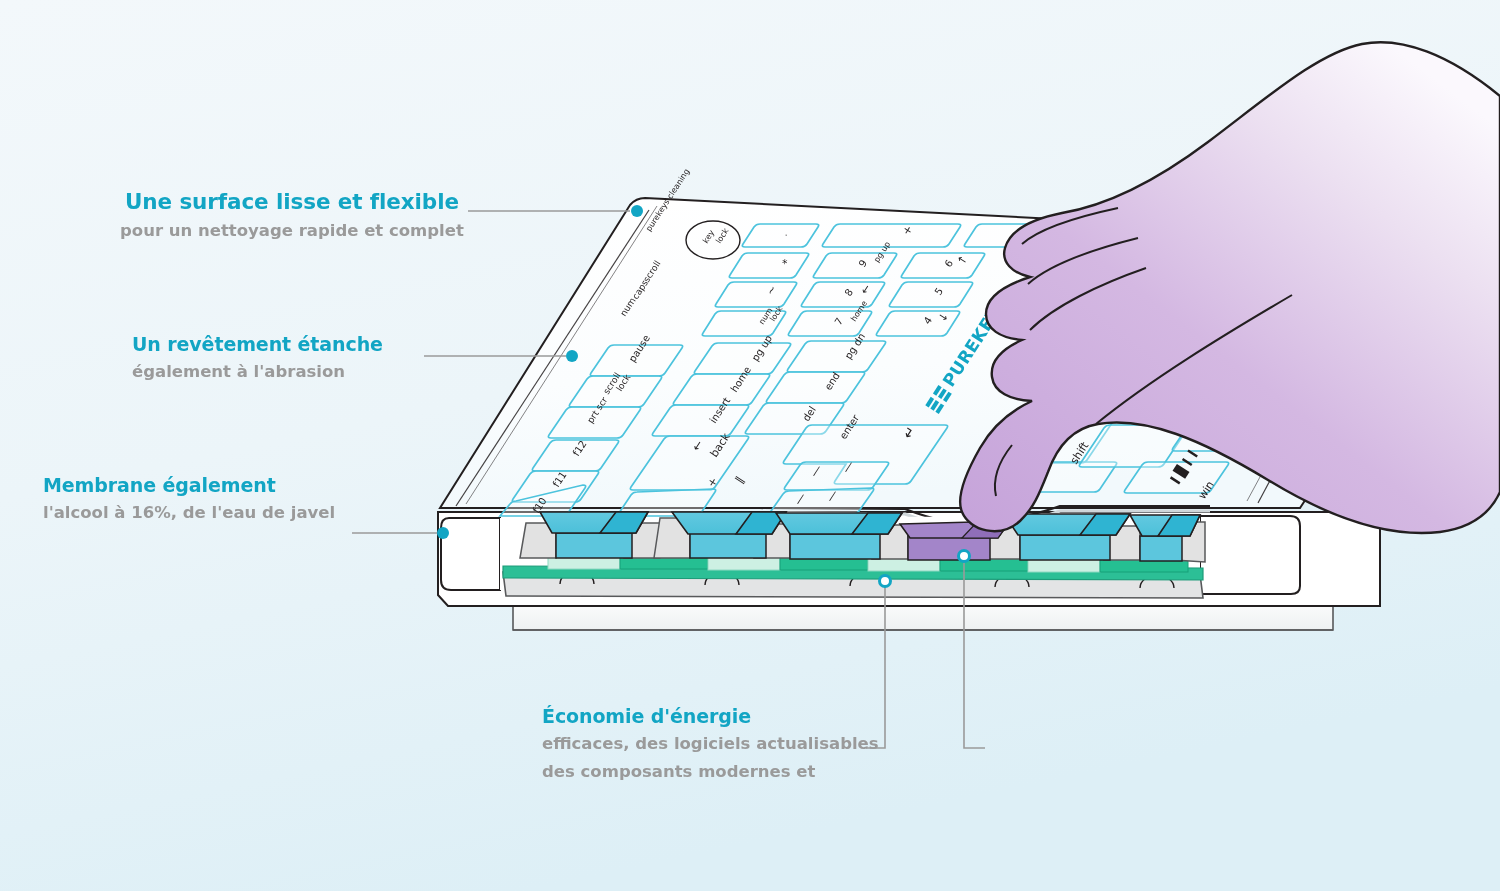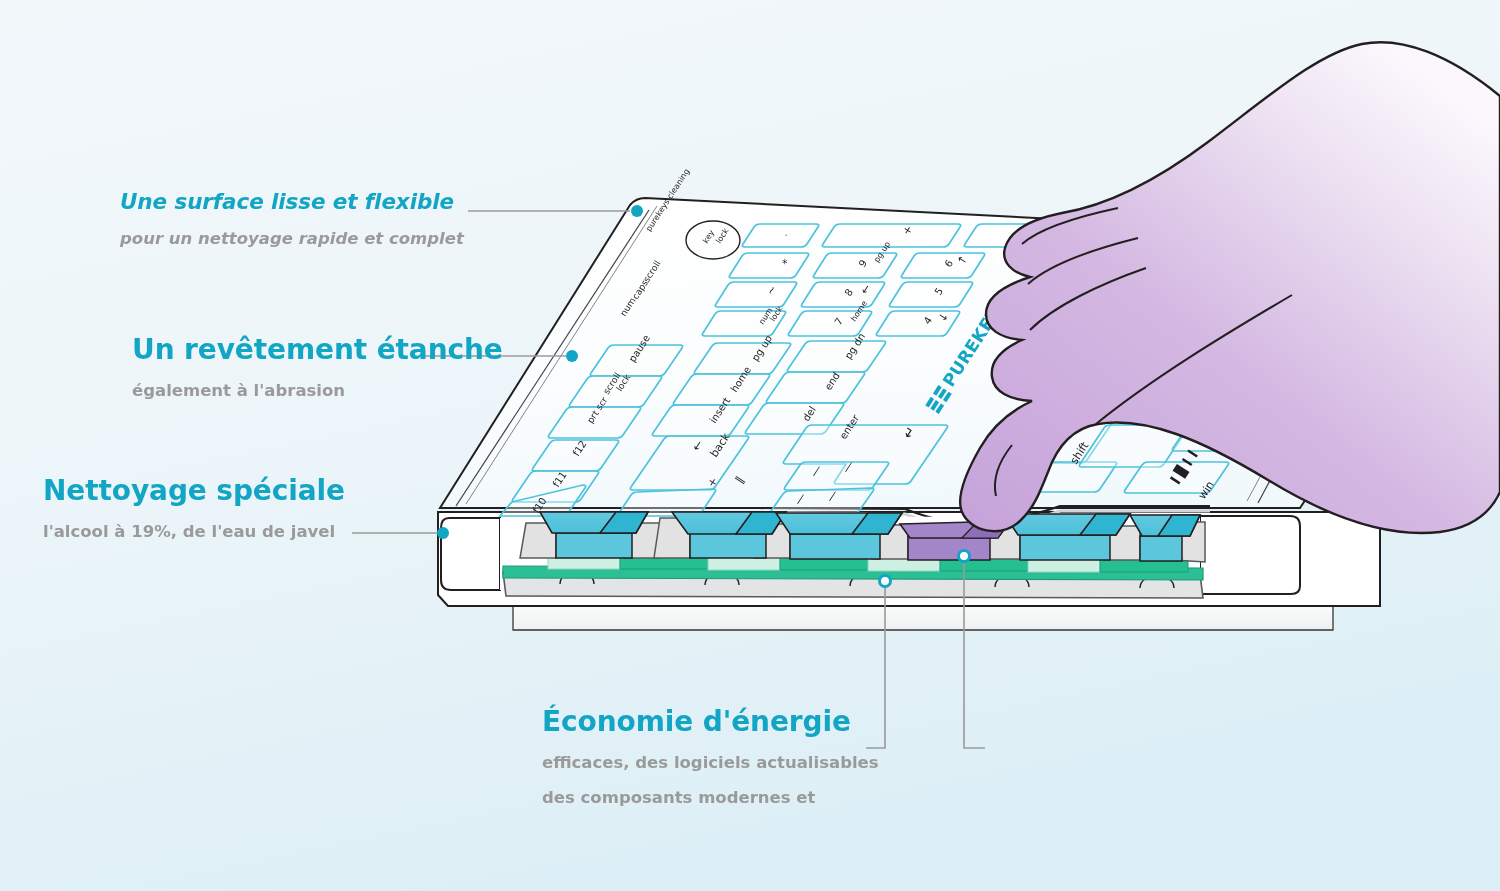--- a/index.html
+++ b/index.html
@@ -8,28 +8,28 @@
     width:1500px;height:891px;overflow:hidden;
     font-family:"DejaVu Sans","Liberation Sans",sans-serif;
     background:linear-gradient(160deg,#f1f7fa 0%,#eef6fa 28%,#eaf4f9 55%,#e4f2f7 78%,#e0f0f6 100%);
     position:relative;
   }
   #stage{position:absolute;left:0;top:0;width:1500px;height:891px;}
   #art{position:absolute;left:0;top:0;width:1500px;height:891px;}
 
   .callout{position:absolute;}
   .c-title{
-    font-size:28px;font-weight:bold;color:#12A5C4;
+    font-size:19px;font-weight:bold;color:#12A5C4;
     letter-spacing:-0.1px;line-height:1.18;white-space:nowrap;
   }
   .c-body{
     font-size:16.5px;font-weight:bold;color:#9a9a9a;
-    line-height:1.28;margin-top:14px;
+    line-height:1.28;margin-top:6px;
   }
-  .right-al{text-align:left;font-style:italic;}
+  .right-al{text-align:center;}
 
   
   #co-surface{left:120px;top:189px;}
   #co-surface .c-title{font-size:21.5px;}
   #co-coating{left:132px;top:333px;}
   #co-membrane{left:43px;top:474px;}
   #co-energy{left:542px;top:705px;}
   #co-mech{left:1008px;top:705px;}
 
   .nowrap{white-space:nowrap;}
@@ -337,22 +337,22 @@
     <div class="c-title nowrap">Une surface lisse et flexible</div>
     <div class="c-body nowrap">pour un nettoyage rapide et complet</div>
   </div>
 
   <div class="callout" id="co-coating">
     <div class="c-title nowrap">Un revêtement étanche</div>
     <div class="c-body nowrap">également à l'abrasion</div>
   </div>
 
   <div class="callout" id="co-membrane">
-    <div class="c-title nowrap">Nettoyage spéciale</div>
-    <div class="c-body nowrap">l'alcool à 19%, de l'eau de javel</div>
+    <div class="c-title nowrap">Membrane également</div>
+    <div class="c-body nowrap">l'alcool à 16%, de l'eau de javel</div>
   </div>
 
   <div class="callout" id="co-energy">
     <div class="c-title nowrap">Économie d'énergie</div>
     <div class="c-body nowrap">efficaces, des logiciels actualisables</div>
     <div class="c-body nowrap">des composants modernes et</div>
   </div>
 
 
 </div>

